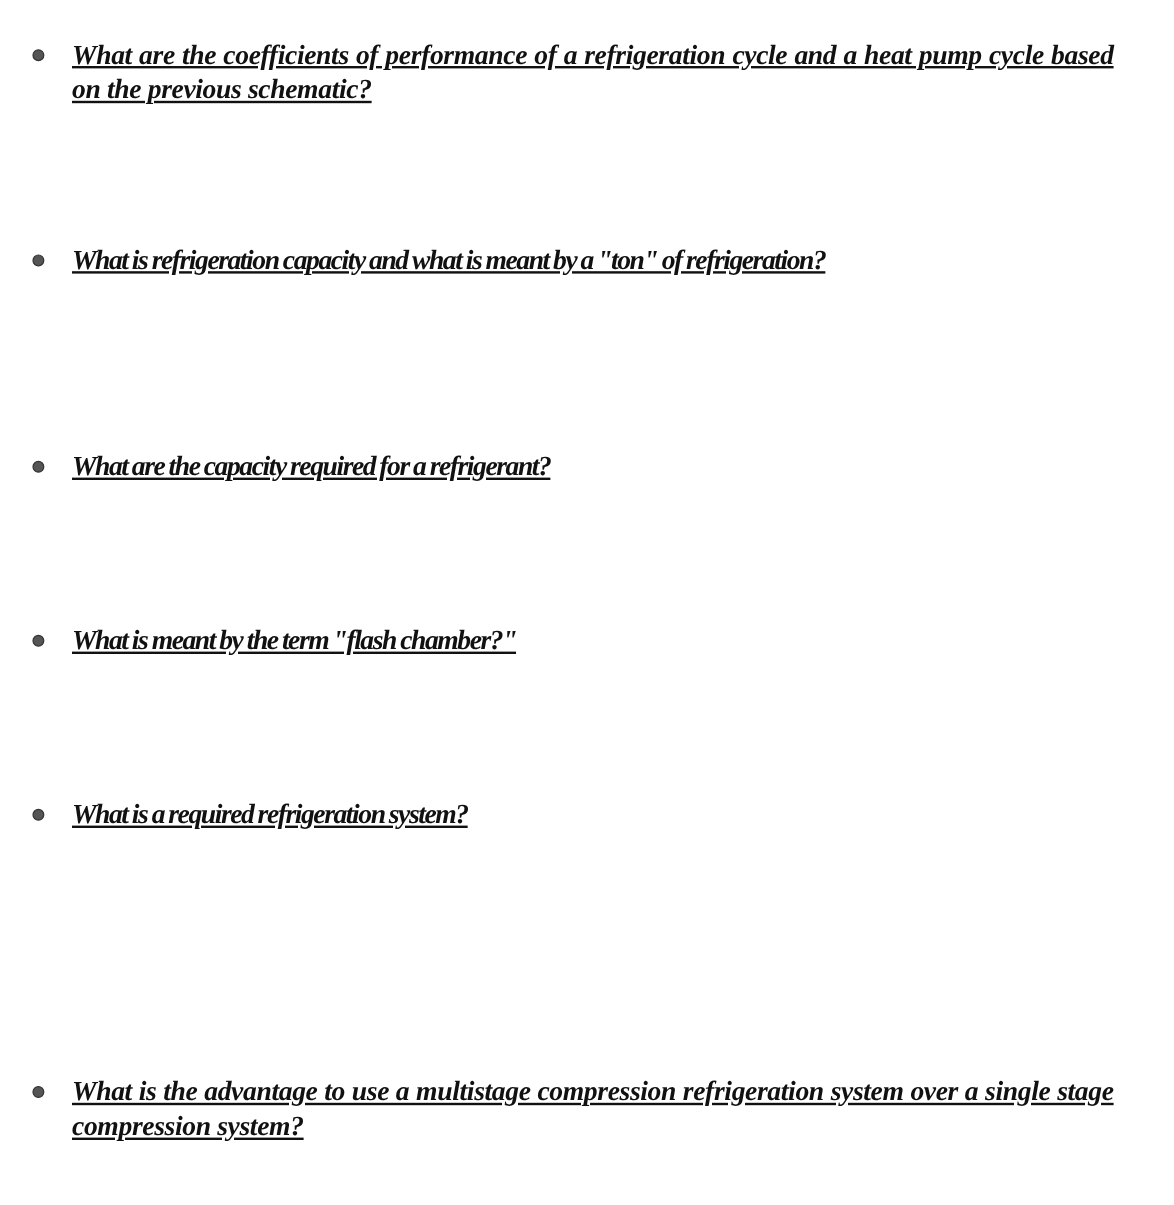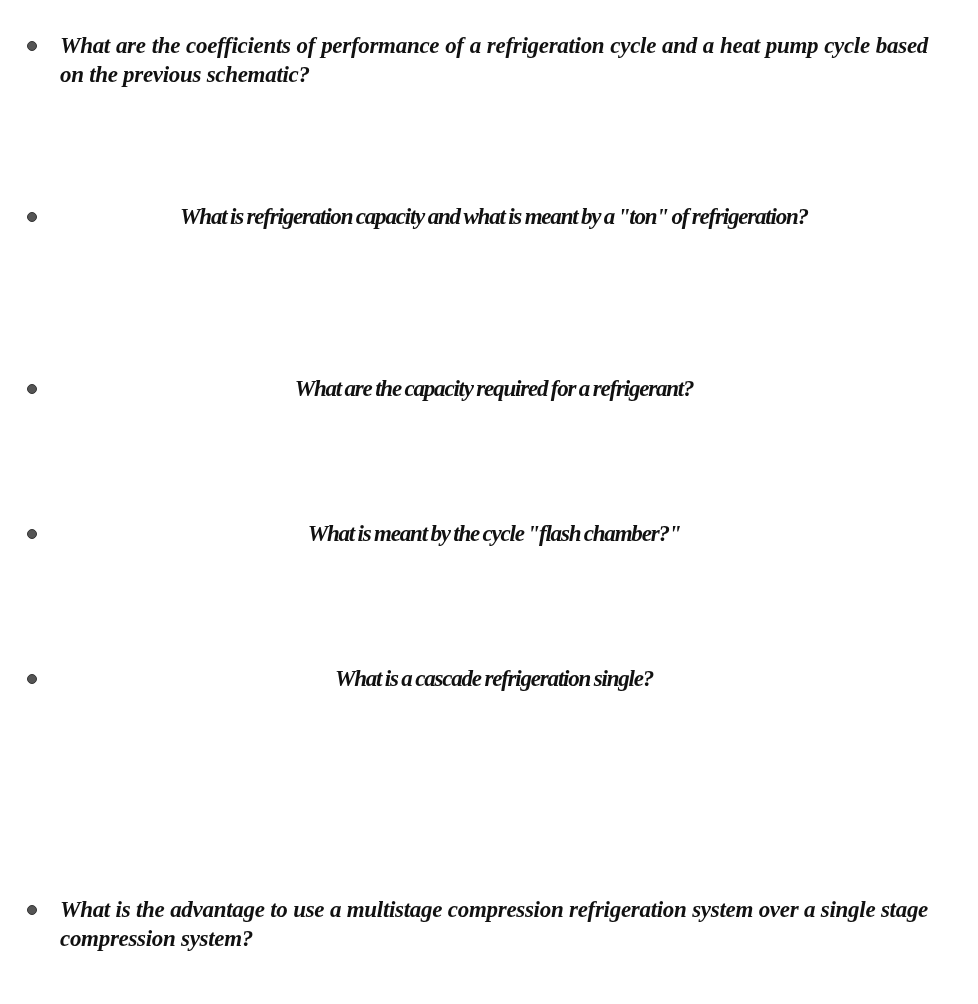--- a/index.html
+++ b/index.html
@@ -32,29 +32,29 @@
     }
     .q-text {
       position: absolute;
       left: 60px;
       width: 868px;
       font-size: 23px;
       line-height: 29px;
       font-style: italic;
       font-weight: bold;
       letter-spacing: -0.3px;
+      text-decoration: underline;
     }
     .justified {
       text-align: justify;
       text-align-last: left;
     }
     .condensed {
       letter-spacing: -1.2px;
       word-spacing: -1px;
-      text-align: center;
     }
   </style>
 </head>
 <body>
 
 <div>
 
   <div class="question" style="top:31px;">
     <span class="bullet" style="top:10px;"></span>
     <div class="q-text justified">What are the coefficients of performance of a refrigeration cycle and a heat pump cycle based on the previous schematic?</div>
@@ -65,26 +65,26 @@
     <div class="q-text condensed">What is refrigeration capacity and what is meant by a "ton" of refrigeration?</div>
   </div>
 
   <div class="question" style="top:374px;">
     <span class="bullet" style="top:10px;"></span>
     <div class="q-text condensed">What are the capacity required for a refrigerant?</div>
   </div>
 
   <div class="question" style="top:519px;">
     <span class="bullet" style="top:10px;"></span>
-    <div class="q-text condensed">What is meant by the cycle "flash chamber?"</div>
+    <div class="q-text condensed">What is meant by the term "flash chamber?"</div>
   </div>
 
   <div class="question" style="top:664px;">
     <span class="bullet" style="top:10px;"></span>
-    <div class="q-text condensed">What is a cascade refrigeration single?</div>
+    <div class="q-text condensed">What is a required refrigeration system?</div>
   </div>
 
   <div class="question" style="top:895px;">
     <span class="bullet" style="top:10px;"></span>
     <div class="q-text justified">What is the advantage to use a multistage compression refrigeration system over a single stage compression system?</div>
   </div>
 
 </div>
 
 </body></html>

